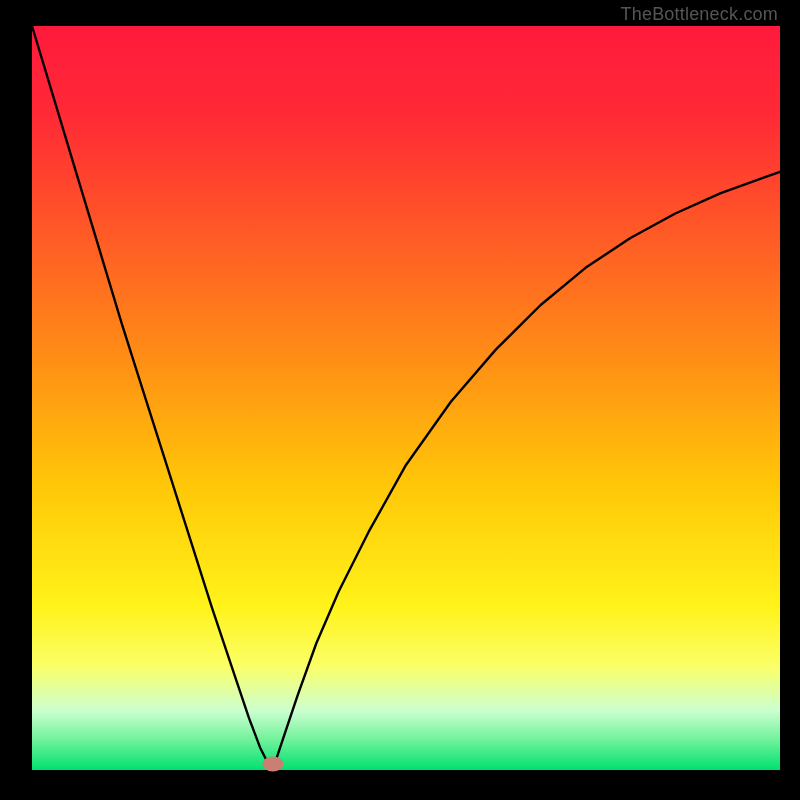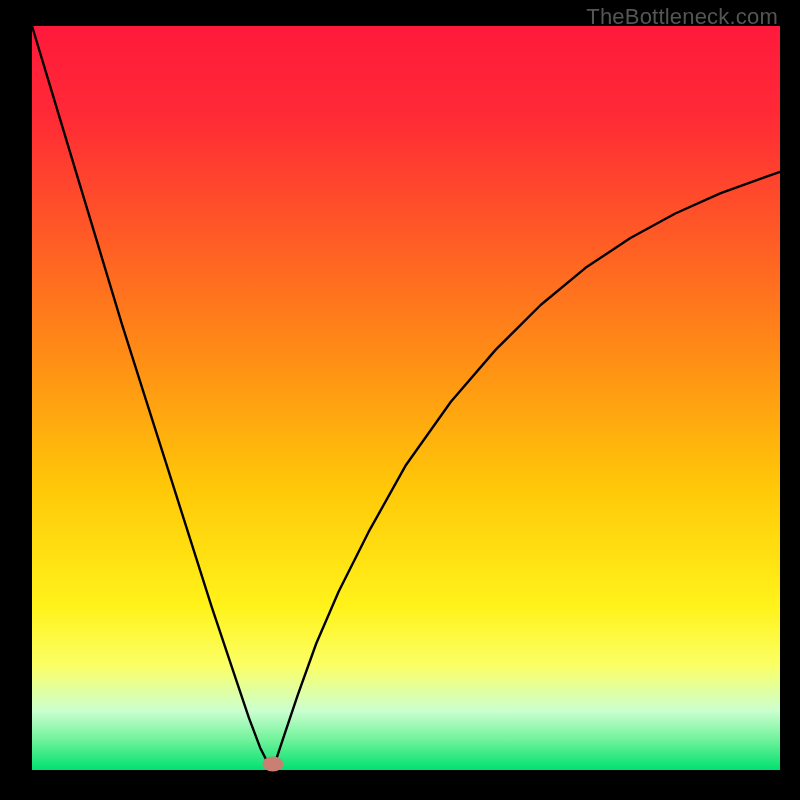--- a/index.html
+++ b/index.html
@@ -15,21 +15,21 @@
     width: 800px;
     height: 800px;
     background: #000;
     position: relative;
   }
   .watermark {
     position: absolute;
     top: 4px;
     right: 22px;
     color: #555;
-    font-size: 22px;
+    font-size: 18px;
     font-weight: 400;
     letter-spacing: 0.2px;
     z-index: 5;
     margin-left: 8px;
   }
   svg {
     display: block;
   }
 </style>
 </head>

